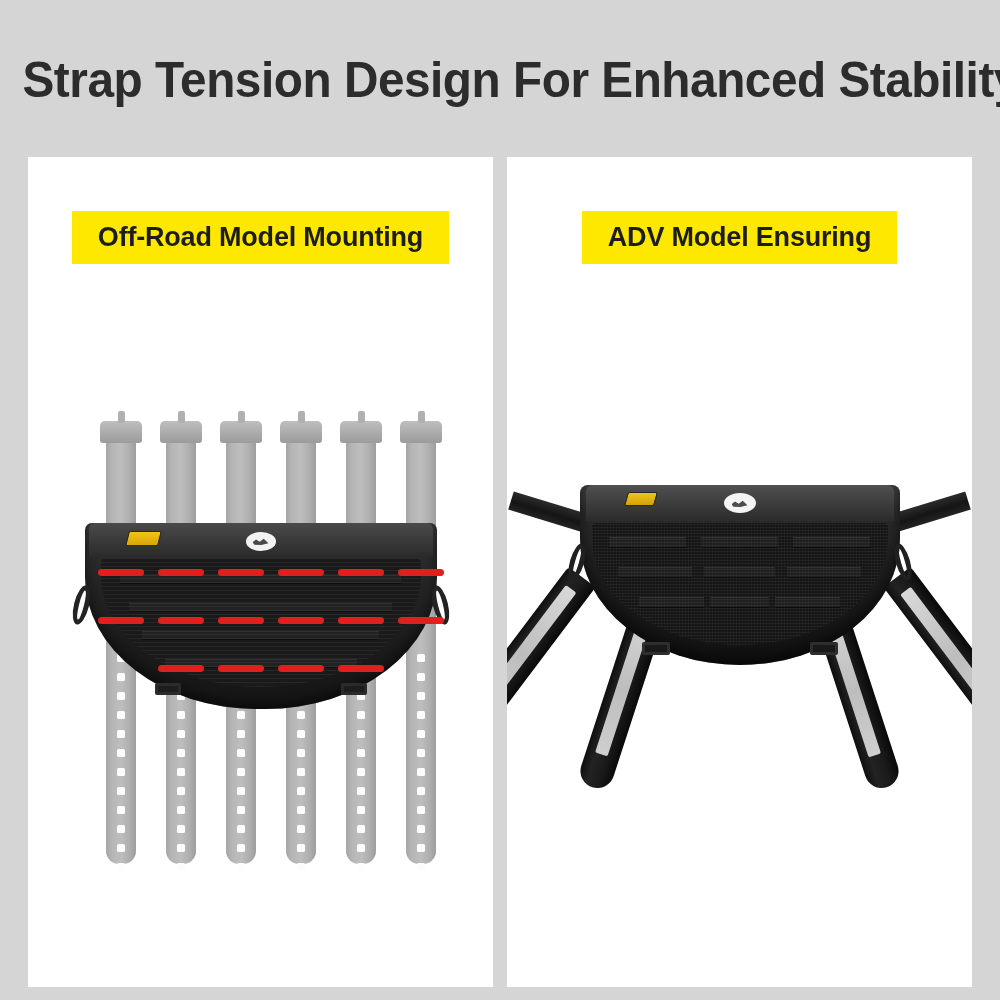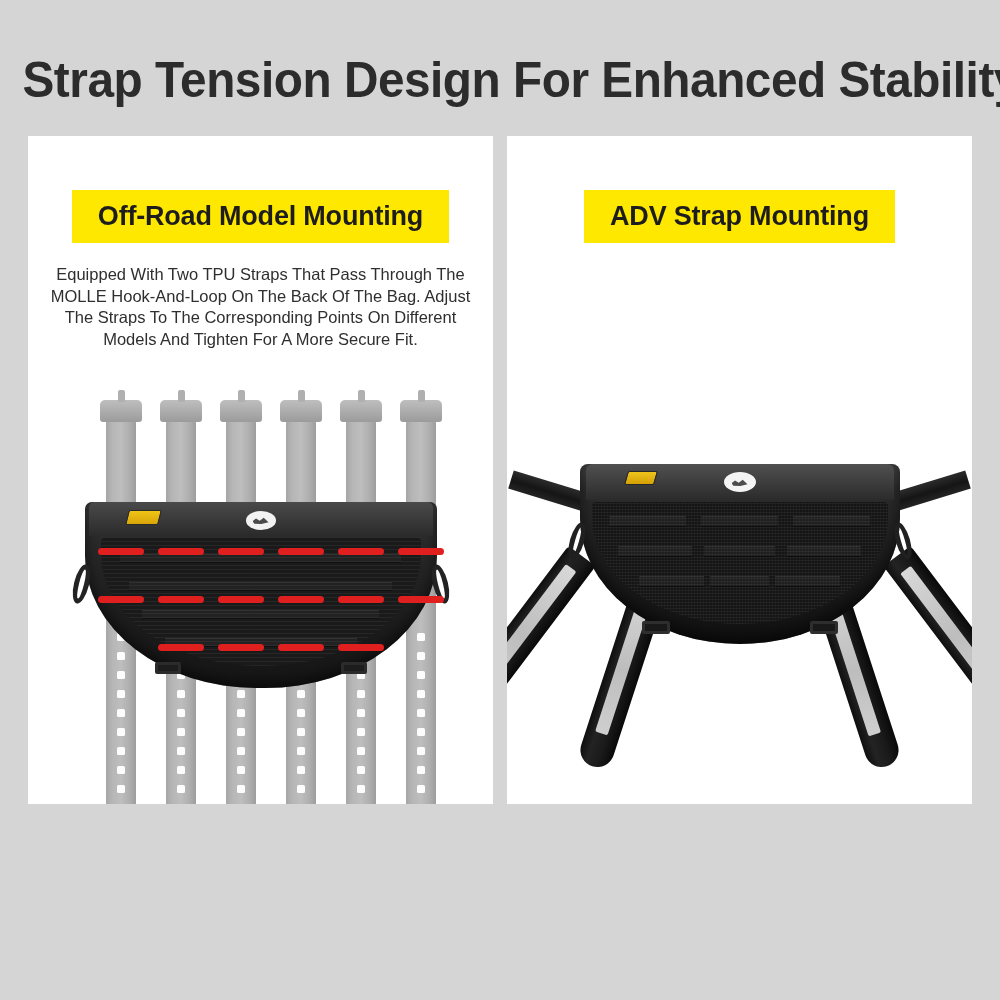--- a/index.html
+++ b/index.html
@@ -38,24 +38,24 @@
     letter-spacing: -0.5px;
     color: #2c2c2c;
     transform: scaleX(0.955);
     transform-origin: center top;
     white-space: nowrap;
   }
 
   
   .cards {
     position: absolute;
-    top: 136px;
+    top: 157px;
     left: 28px;
     width: 944px;
-    height: 668px;
+    height: 830px;
     display: flex;
     gap: 14px;
   }
 
   .card {
     position: relative;
     flex: 1 1 0;
     background: #ffffff;
     overflow: hidden;
   }
@@ -409,21 +409,20 @@
   <h1 class="page-title">Strap Tension Design For Enhanced Stability</h1>
 
   <div class="cards">
 
     <section class="card">
 
       <div class="chip-wrap">
         <span class="chip">Off-Road Model Mounting</span>
       </div>
 
-      <p class="body-copy">Equipped With Two TPU Straps That Pass Through The MOLLE Hook-And-Loop On The Back Of The Bag. Adjust The Straps To The Corresponding Points On Different Models And Tighten For A More Secure Fit.</p>
 
       <div class="art-offroad">
 
         <div class="tpu-strap" style="left:78px">
           <span class="tpu-head"></span>
           <span class="tpu-nub"></span>
           <span class="tpu-holes">
             <i></i>
               <i></i>
               <i></i>
@@ -565,21 +564,21 @@
         <span class="red-dash" style="left:130px;top:246px"></span>
         <span class="red-dash" style="left:190px;top:246px"></span>
         <span class="red-dash" style="left:250px;top:246px"></span>
         <span class="red-dash" style="left:310px;top:246px"></span>
       </div>
     </section>
 
     <section class="card">
 
       <div class="chip-wrap">
-        <span class="chip">ADV Strap Mounting</span>
+        <span class="chip">ADV Model Ensuring</span>
       </div>
 
 
       <div class="art-adv">
 
         <div class="webbing" style="left:4px;top:34px;width:180px;transform:rotate(17deg);transform-origin:left center"></div>
         <div class="clip-base" style="left:168px;top:62px;transform:rotate(17deg)"></div>
         <div class="clip" style="left:180px;top:63px;transform:rotate(17deg)"></div>
 
         <div class="webbing" style="right:4px;top:34px;width:180px;transform:rotate(-17deg);transform-origin:right center"></div>

